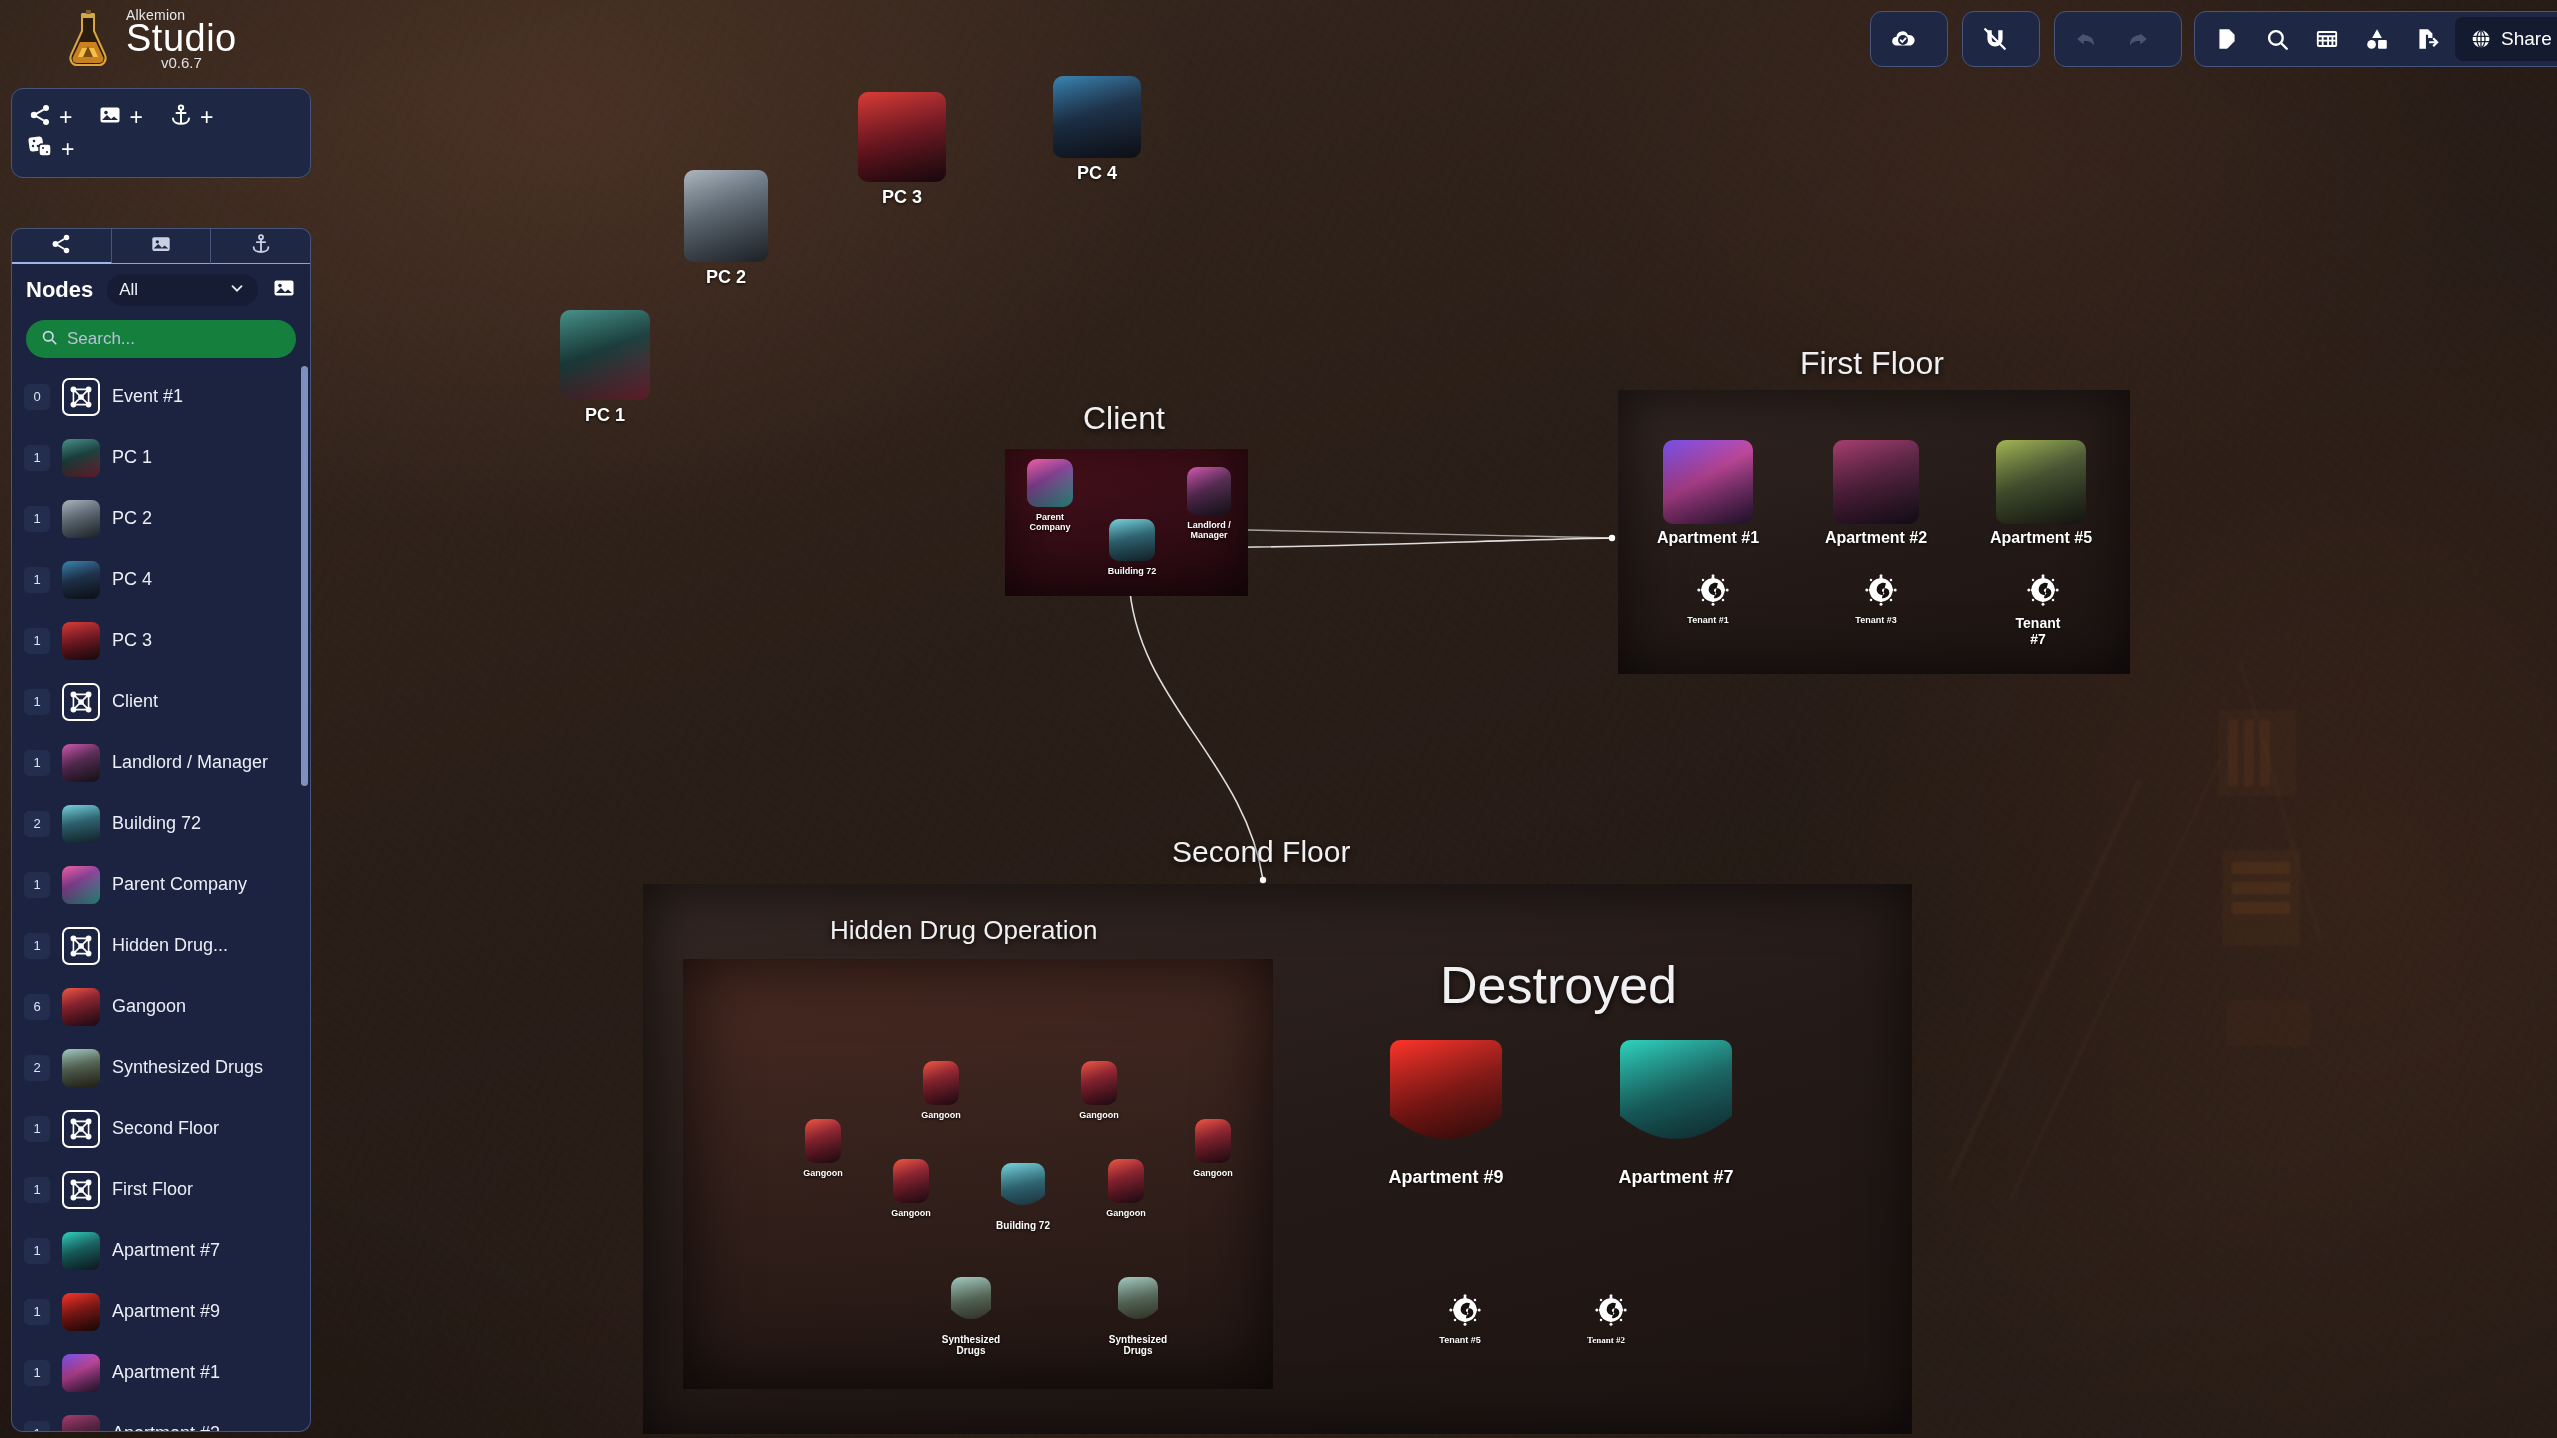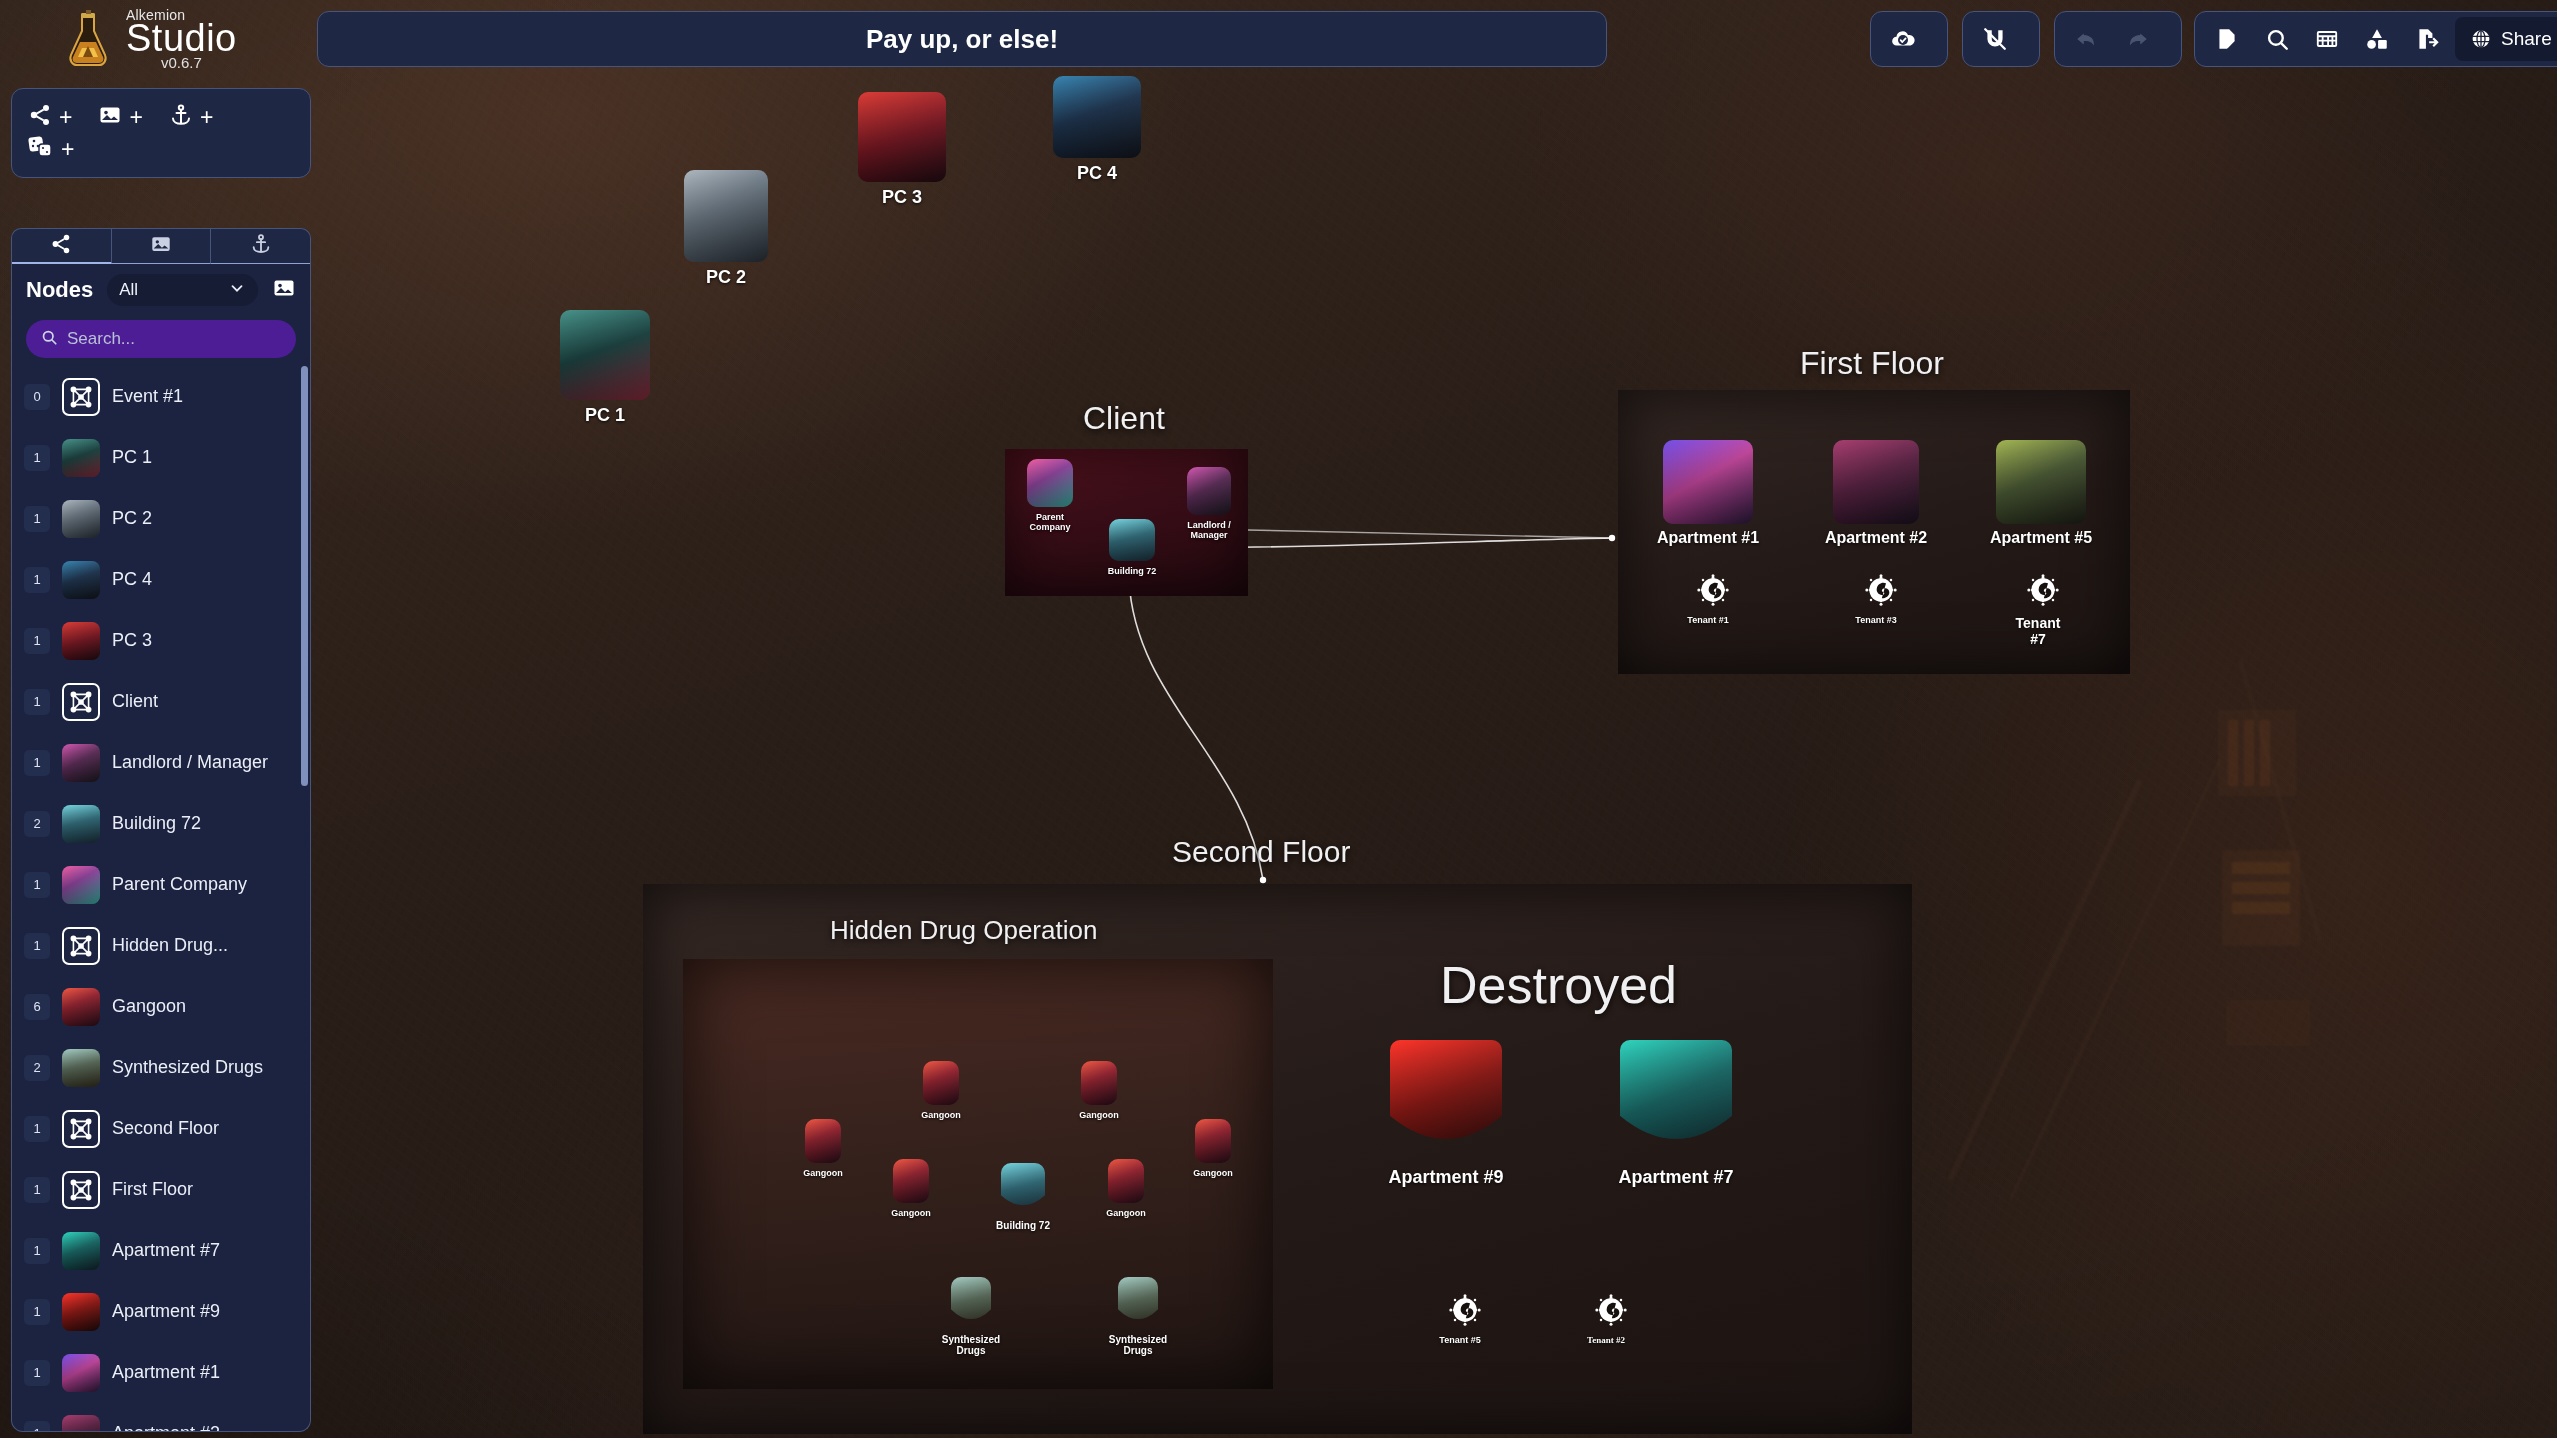--- a/index.html
+++ b/index.html
@@ -103,21 +103,21 @@
   #nodes-title { font-size: 22px; font-weight: 700; color: #fff; }
   #nodes-select {
     flex: 1; height: 32px;
     background: #151c33; border-radius: 16px;
     display: flex; align-items: center; justify-content: space-between;
     padding: 0 12px; cursor: pointer;
   }
   #nodes-select span { font-size: 17px; color: #eef1fa; }
   #search-wrap {
     margin: 10px 14px 8px 14px; height: 38px;
-    background: #4c1d95; border-radius: 19px;
+    background: #15803d; border-radius: 19px;
     display: flex; align-items: center; gap: 9px; padding: 0 14px;
   }
   #search-input {
     flex: 1; background: transparent; border: none; outline: none;
     color: #e5e9f5; font-size: 17px; font-family: inherit;
   }
   #search-input::placeholder { color: #b9c1d6; }
 
   #node-list {
     position: relative;
@@ -496,23 +496,20 @@
           </svg></div>
         <div class="glabel" style="font-size: 9px; width: 60px; margin-left: -10px;">Tenant #2</div>
       </div>
     </div>
 </div>
 
 <div id="canvas-vignette"></div>
 
 <div id="topbar">
 
-  <div id="title-bar" class="panel">
-    <span id="title-text">Pay up, or else!</span>
-  </div>
 
   <div class="tb-group panel" style="left:1558px; width:78px;">
     <div class="tb-btn">
       <svg width="26" height="26" viewBox="0 0 24 24" fill="#fff">
           <path d="M19 18H6a4 4 0 0 1 0-8 5.5 5.5 0 0 1 10.6-1.6A4.2 4.2 0 0 1 19 18z"></path>
           <circle cx="12" cy="13" r="4.6" fill="#1e2744"></circle>
           <path d="M9.8 13.1l1.6 1.7 3-3.4" stroke="#fff" stroke-width="1.6" fill="none" stroke-linecap="round" stroke-linejoin="round"></path>
         </svg>
     </div>
   </div>

